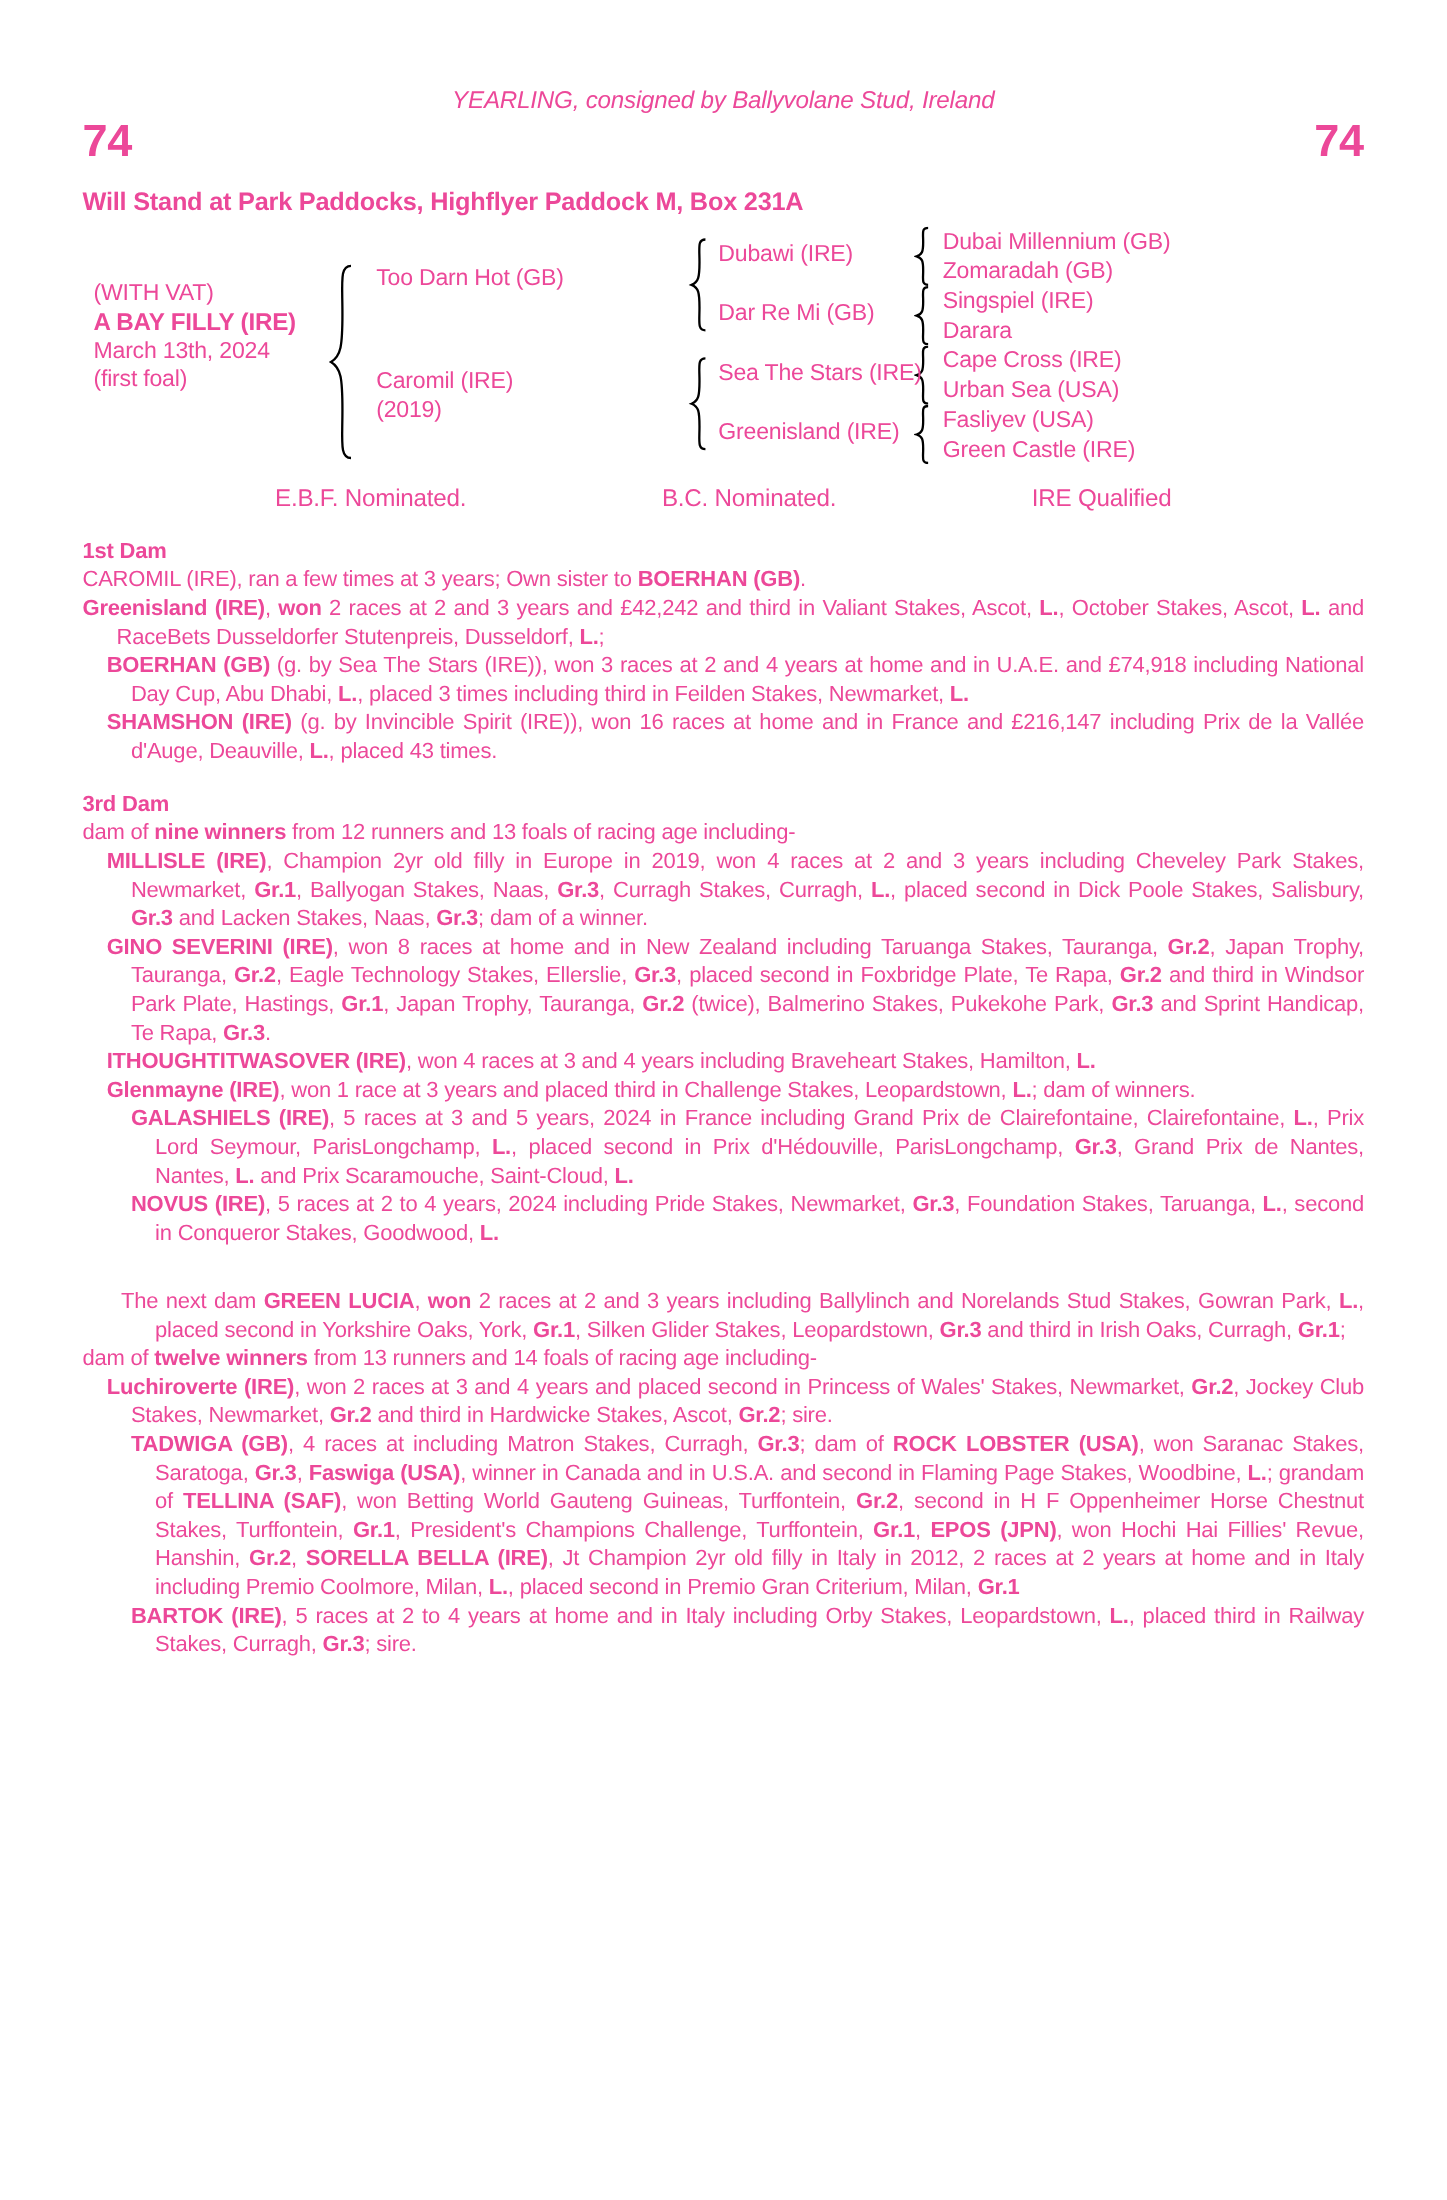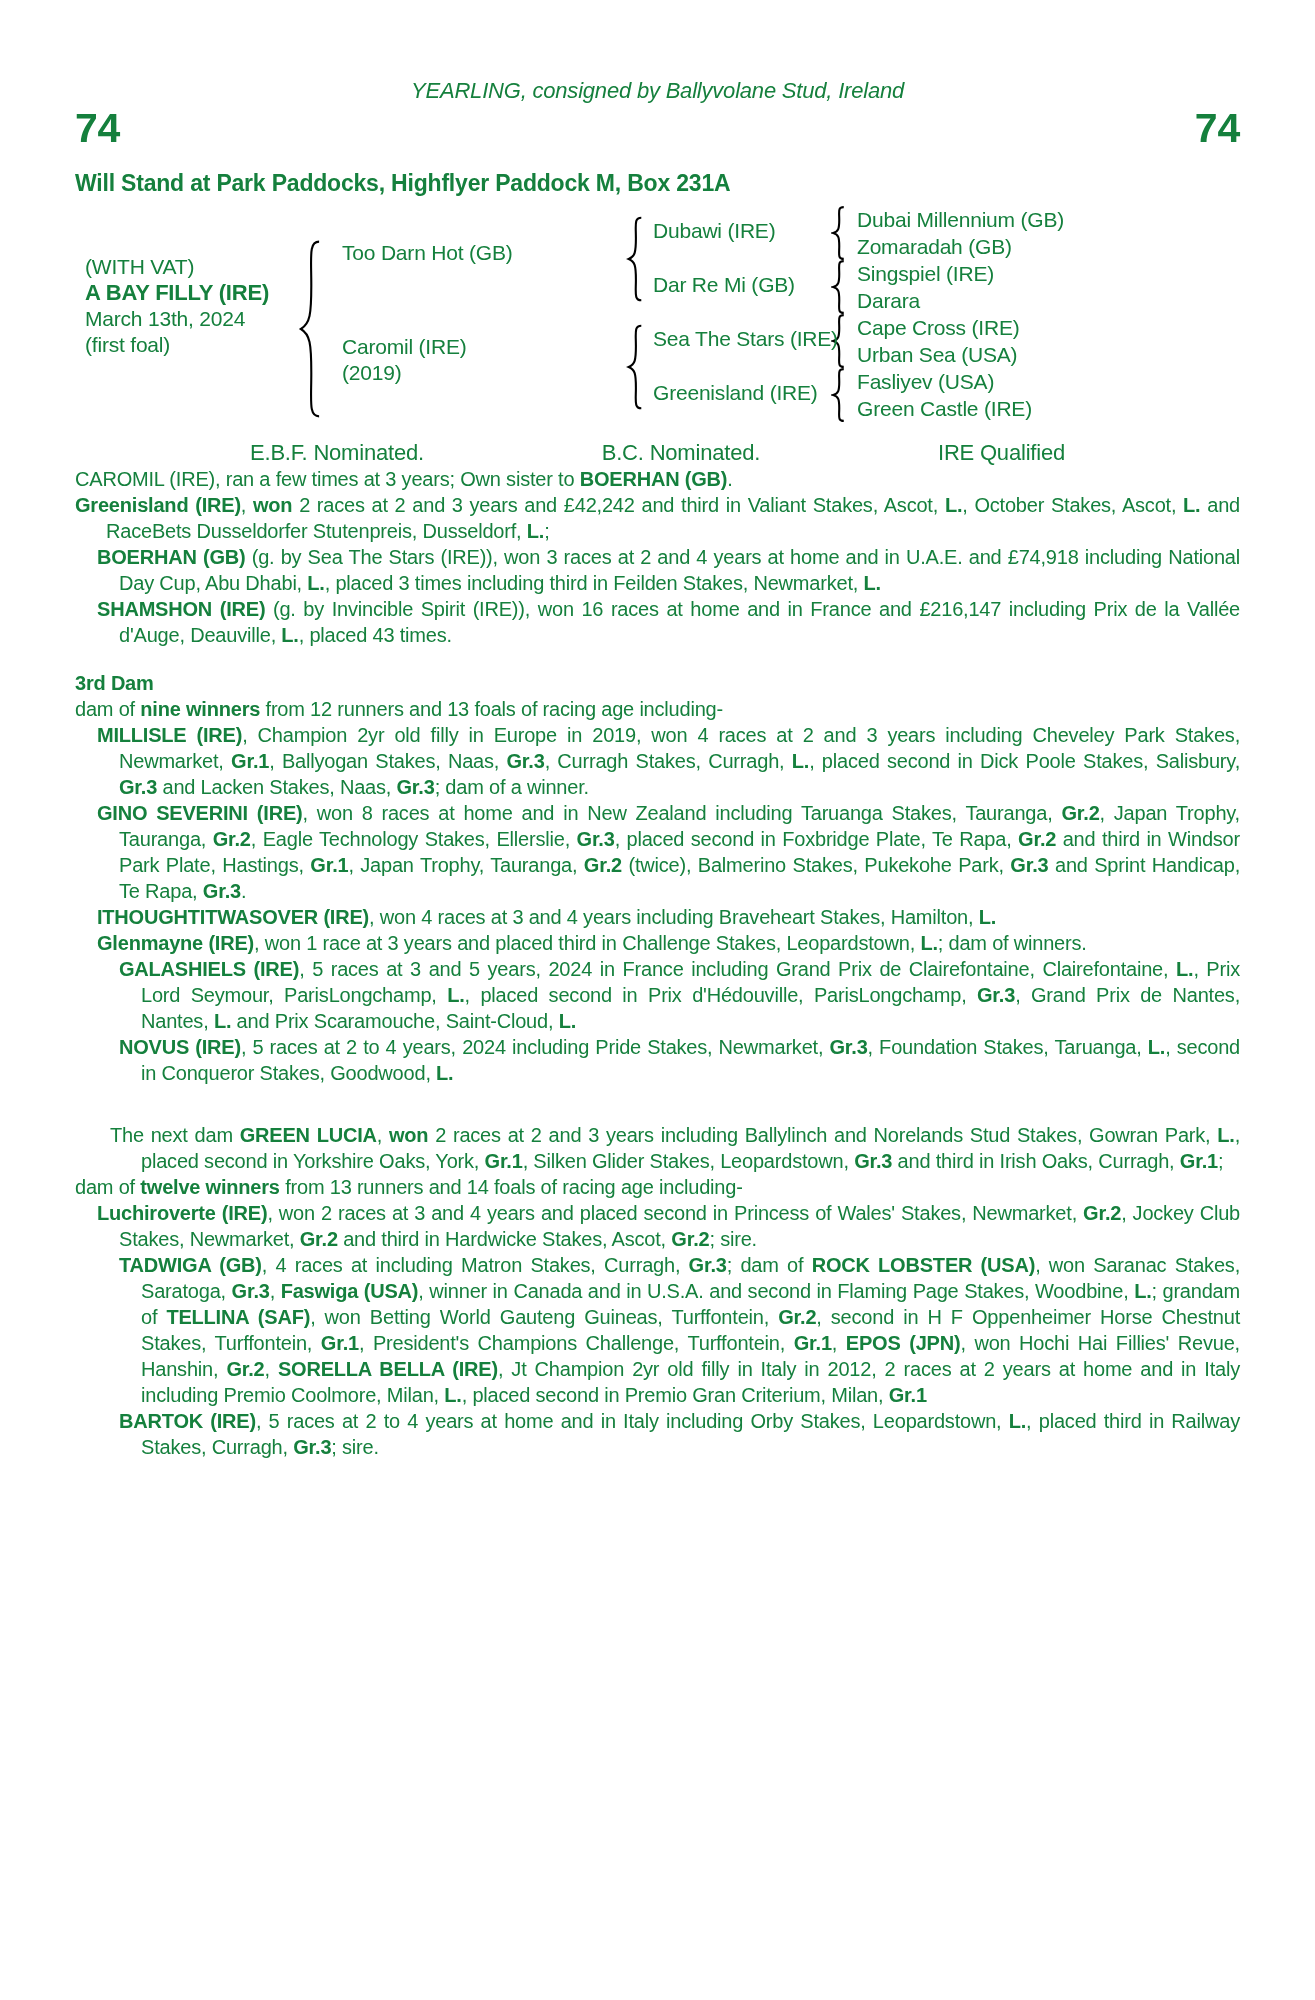--- a/index.html
+++ b/index.html
@@ -1,18 +1,18 @@
 <!DOCTYPE html>
 <html><head>
 <meta charset="utf-8">
 <style>
   html,body{margin:0;padding:0;background:#fff;}
   .page{
     box-sizing:border-box;width:1315px;height:2000px;
-    padding:78px 75px 0 75px;overflow:hidden;background:#fff;color:#15803d;
+    padding:78px 75px 0 75px;overflow:hidden;background:#fff;color:#ec4899;
     font-family:"Liberation Sans",sans-serif;font-size:20px;line-height:26px;letter-spacing:-0.2px;
   }
   .b{font-weight:bold;}
   .i{font-style:italic;}
   .consignor{font-style:italic;font-size:22px;text-align:center;height:28px;}
   .lot-row{display:flex;justify-content:space-between;font-weight:bold;font-size:41px;line-height:44px;}
   .stand{font-weight:bold;font-size:23px;margin-top:20px;}
   
   .pedigree{position:relative;height:234px;margin-top:8px;font-size:21px;line-height:26px;}
   .ped-info{position:absolute;left:10px;top:50px;}
@@ -129,20 +129,21 @@
     <div class="ped-name pos-c4-7">Green Castle (IRE)</div>
   </div>
 
   <div class="nominated">
     <span>E.B.F. Nominated.</span>
     <span>B.C. Nominated.</span>
     <span>IRE Qualified</span>
   </div>
 
   <div id="catalogue">
+      <div class="dam-head">1st Dam</div>
       <div class="para l0"><span>CAROMIL (IRE), ran a few times at 3 years; Own sister to </span><span class="b">BOERHAN (GB)</span><span>.</span></div>
       <div class="para l0"><span class="b">Greenisland (IRE)</span><span>, </span><span class="b">won</span><span> 2 races at 2 and 3 years and £42,242 and third in Valiant Stakes, Ascot, </span><span class="b">L.</span><span>, October Stakes, Ascot, </span><span class="b">L.</span><span> and RaceBets Dusseldorfer Stutenpreis, Dusseldorf, </span><span class="b">L.</span><span>;</span></div>
       <div class="para prog1"><span class="b">BOERHAN (GB)</span><span> (g. by Sea The Stars (IRE)), won 3 races at 2 and 4 years at home and in U.A.E. and £74,918 including National Day Cup, Abu Dhabi, </span><span class="b">L.</span><span>, placed 3 times including third in Feilden Stakes, Newmarket, </span><span class="b">L.</span></div>
       <div class="para prog1"><span class="b">SHAMSHON (IRE)</span><span> (g. by Invincible Spirit (IRE)), won 16 races at home and in France and £216,147 including Prix de la Vallée d'Auge, Deauville, </span><span class="b">L.</span><span>, placed 43 times.</span></div>
       <div class="dam-head">3rd Dam</div>
       <div class="para flush"><span>dam of </span><span class="b">nine winners</span><span> from 12 runners and 13 foals of racing age including-</span></div>
       <div class="para prog1"><span class="b">MILLISLE (IRE)</span><span>, Champion 2yr old filly in Europe in 2019, won 4 races at 2 and 3 years including Cheveley Park Stakes, Newmarket, </span><span class="b">Gr.1</span><span>, Ballyogan Stakes, Naas, </span><span class="b">Gr.3</span><span>, Curragh Stakes, Curragh, </span><span class="b">L.</span><span>, placed second in Dick Poole Stakes, Salisbury, </span><span class="b">Gr.3</span><span> and Lacken Stakes, Naas, </span><span class="b">Gr.3</span><span>; dam of a winner.</span></div>
       <div class="para prog1"><span class="b">GINO SEVERINI (IRE)</span><span>, won 8 races at home and in New Zealand including Taruanga Stakes, Tauranga, </span><span class="b">Gr.2</span><span>, Japan Trophy, Tauranga, </span><span class="b">Gr.2</span><span>, Eagle Technology Stakes, Ellerslie, </span><span class="b">Gr.3</span><span>, placed second in Foxbridge Plate, Te Rapa, </span><span class="b">Gr.2</span><span> and third in Windsor Park Plate, Hastings, </span><span class="b">Gr.1</span><span>, Japan Trophy, Tauranga, </span><span class="b">Gr.2</span><span> (twice), Balmerino Stakes, Pukekohe Park, </span><span class="b">Gr.3</span><span> and Sprint Handicap, Te Rapa, </span><span class="b">Gr.3</span><span>.</span></div>
       <div class="para prog1"><span class="b">ITHOUGHTITWASOVER (IRE)</span><span>, won 4 races at 3 and 4 years including Braveheart Stakes, Hamilton, </span><span class="b">L.</span></div>
       <div class="para prog1"><span class="b">Glenmayne (IRE)</span><span>, won 1 race at 3 years and placed third in Challenge Stakes, Leopardstown, </span><span class="b">L.</span><span>; dam of winners.</span></div>

